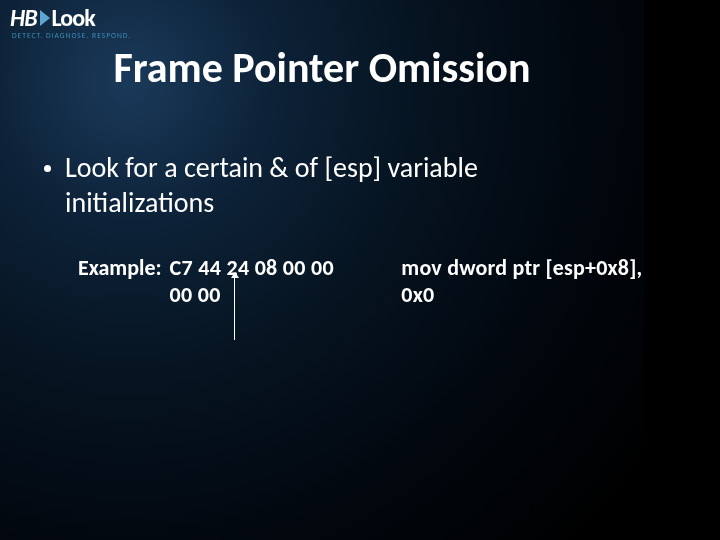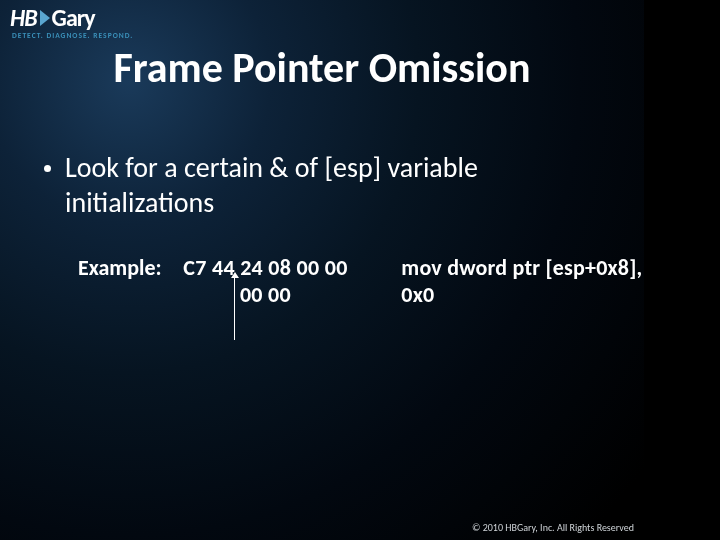--- a/index.html
+++ b/index.html
@@ -54,21 +54,21 @@
     display: inline-block;
   }
   .logo-gary {
     color: #fff;
     font-weight: 700;
   }
   .logo-tag {
     font-size: 7.5px;
     letter-spacing: 1px;
     color: #3a8fb8;
-    font-weight: 700;
+    font-weight: 400;
     margin-top: 2px;
     margin-left: 2px;
   }
 
   
   .title {
     position: absolute;
     top: 42px;
     left: 0;
     width: 100%;
@@ -108,21 +108,21 @@
     position: absolute;
     top: 254px;
     left: 78px;
     font-size: 22px;
     font-weight: 700;
     color: #fff;
     display: flex;
     align-items: baseline;
   }
   .example-label { margin-right: 8px; }
-  .example-bytes { margin-right: 40px; letter-spacing: 0.3px; text-align: center; }
+  .example-bytes { margin-right: 40px; letter-spacing: 0.3px; }
   .example-asm   { letter-spacing: 0.2px; }
 
   
   .pointer-line {
     position: absolute;
     left: 234px;
     top: 275px;
     width: 1px;
     height: 65px;
     background: #fff;
@@ -158,21 +158,21 @@
 </style>
 </head>
 <body>
 
 <div class="slide">
 
   <div class="logo">
     <div class="logo-main">
       <span class="logo-hb">HB</span>
       <span class="logo-tri"></span>
-      <span class="logo-gary">Gary</span>
+      <span class="logo-gary">Look</span>
     </div>
     <div class="logo-tag">DETECT.  DIAGNOSE.  RESPOND.</div>
   </div>
 
   <div class="title">Frame Pointer Omission</div>
 
   <div class="bullet-row">
     <div class="bullet-dot"></div>
     <div class="bullet-text">Look for a certain &amp; of [esp] variable initializations</div>
   </div>
@@ -180,15 +180,14 @@
   <div class="example-row">
     <span class="example-label">Example:</span>
     <span class="example-bytes">C7 44 24 08 00 00 00 00</span>
     <span class="example-asm">mov dword ptr [esp+0x8], 0x0</span>
   </div>
 
   <div class="pointer-tip"></div>
   <div class="pointer-line"></div>
 
 
-  <div class="footer">© 2010 HBGary, Inc. All Rights Reserved</div>
 
 </div>
 
 </body></html>

